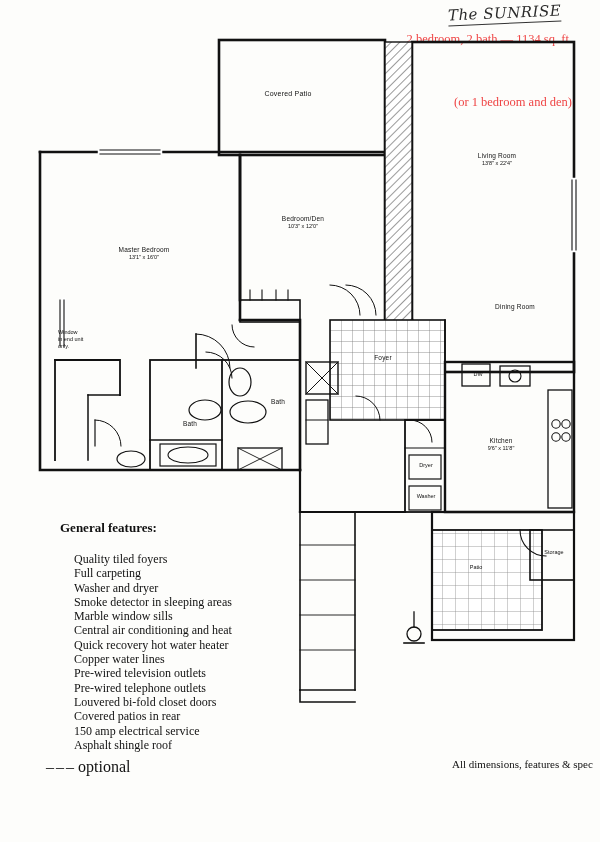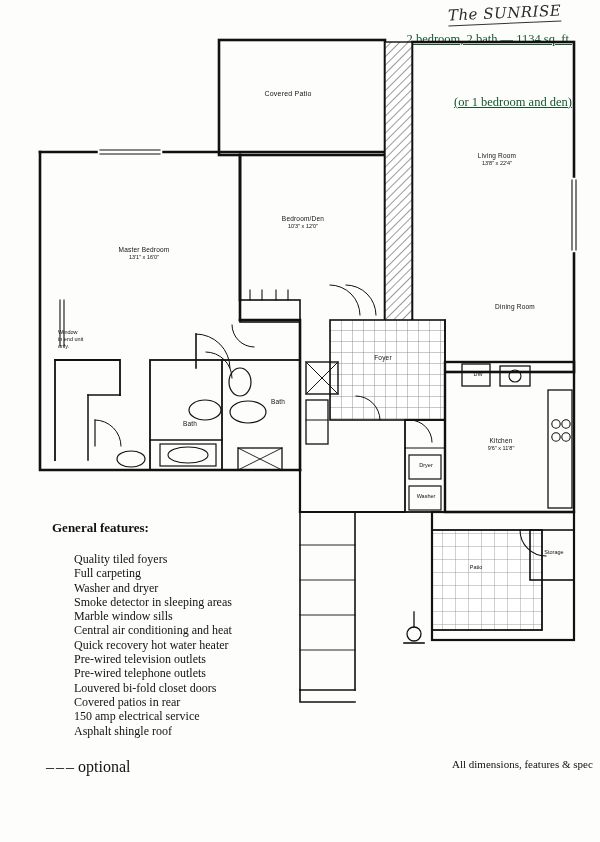--- a/index.html
+++ b/index.html
@@ -33,22 +33,21 @@
     transform: rotate(-2.5deg);
     border-bottom: 1px solid #333;
     padding-bottom: 1px;
   }
   
   .spec {
     position: absolute;
     text-align: right;
     font-size: 12.5px;
     line-height: 15px;
-    color: #14532d;
-    text-decoration: underline;
+    color: #ef4444;
   }
   
   #plan {
     position: absolute;
     left: 0;
     top: 0;
     width: 600px;
     height: 842px;
   }
   
@@ -71,21 +70,21 @@
   }
   .rlabel.big .nm { font-size: 7px; }
   
   #features {
     position: absolute;
     left: 48px;
     top: 520px;
     width: 280px;
   }
   #features h3 {
-    margin: 0 0 1px 4px;
+    margin: 0 0 1px 12px;
     font-size: 13px;
     font-family: "Liberation Serif", serif;
     font-weight: bold;
   }
   #features ul {
     margin: 16px;
     padding: 0 0 0 10px;
     list-style: none;
   }
   #features li {
@@ -327,20 +326,21 @@
   <div id="features">
     <h3>General features:</h3>
     <ul>
       <li>Quality tiled foyers</li>
       <li>Full carpeting</li>
       <li>Washer and dryer</li>
       <li>Smoke detector in sleeping areas</li>
       <li>Marble window sills</li>
       <li>Central air conditioning and heat</li>
       <li>Quick recovery hot water heater</li>
+      <li>Copper water lines</li>
       <li>Pre-wired television outlets</li>
       <li>Pre-wired telephone outlets</li>
       <li>Louvered bi-fold closet doors</li>
       <li>Covered patios in rear</li>
       <li>150 amp electrical service</li>
       <li>Asphalt shingle roof</li>
     </ul>
   </div>
 
   <div id="optional">

